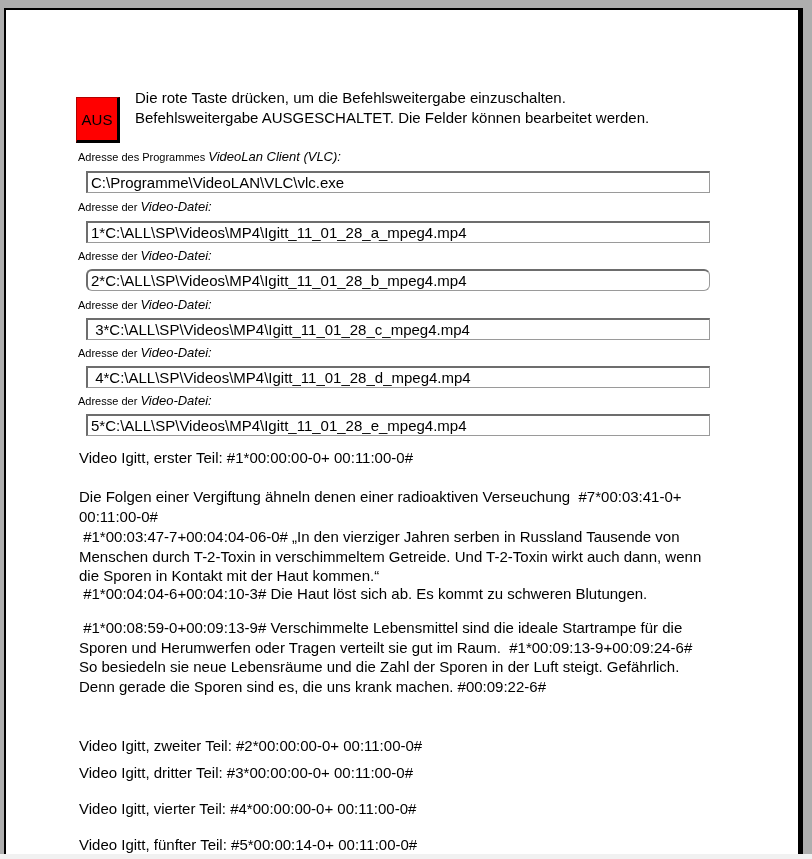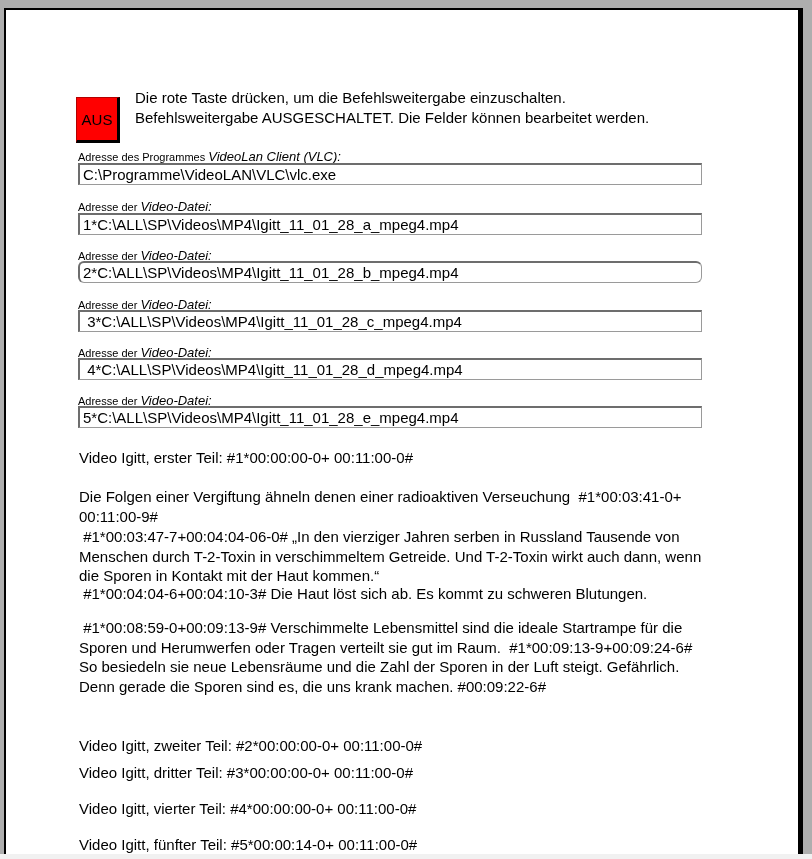--- a/index.html
+++ b/index.html
@@ -70,21 +70,21 @@
     height: 22px;
     box-sizing: border-box;
     background: #ffffff;
     border: 1px solid #9a9a9a;
     border-top: 2px solid #6d6d6d;
     border-left: 2px solid #6d6d6d;
     font-family: "Liberation Sans", "DejaVu Sans", sans-serif;
     font-size: 15px;
     color: #000000;
     padding: 0 3px;
-    margin: 0;
+    margin: 8px;
     outline: none;
   }
   .lbl-1 { top: 139px; } .inp-1 { top: 153px; }
   .lbl-2 { top: 189px; } .inp-2 { top: 203px; }
   .lbl-3 { top: 238px; } .inp-3 { top: 251px; border-radius: 6px; }
   .lbl-4 { top: 287px; } .inp-4 { top: 300px; }
   .lbl-5 { top: 335px; } .inp-5 { top: 348px; }
   .lbl-6 { top: 383px; } .inp-6 { top: 396px; }
 
   .para {
@@ -141,21 +141,21 @@
     <div class="field-label lbl-4"><span>Adresse der </span><span class="it">Video-Datei:</span></div>
     <input class="field-input inp-4" type="text" value=" 3*C:\ALL\SP\Videos\MP4\Igitt_11_01_28_c_mpeg4.mp4" style="">
 
     <div class="field-label lbl-5"><span>Adresse der </span><span class="it">Video-Datei:</span></div>
     <input class="field-input inp-5" type="text" value=" 4*C:\ALL\SP\Videos\MP4\Igitt_11_01_28_d_mpeg4.mp4" style="">
 
     <div class="field-label lbl-6"><span>Adresse der </span><span class="it">Video-Datei:</span></div>
     <input class="field-input inp-6" type="text" value="5*C:\ALL\SP\Videos\MP4\Igitt_11_01_28_e_mpeg4.mp4" style="">
 
     <div class="para p-1">Video Igitt, erster Teil: #1*00:00:00-0+ 00:11:00-0#</div>
-    <div class="para p-2">Die Folgen einer Vergiftung ähneln denen einer radioaktiven Verseuchung  #1*00:03:41-0+ 00:11:00-9#</div>
+    <div class="para p-2">Die Folgen einer Vergiftung ähneln denen einer radioaktiven Verseuchung  #7*00:03:41-0+ 00:11:00-0#</div>
     <div class="para p-3"> #1*00:03:47-7+00:04:04-06-0# „In den vierziger Jahren serben in Russland Tausende von Menschen durch T-2-Toxin in verschimmeltem Getreide. Und T-2-Toxin wirkt auch dann, wenn die Sporen in Kontakt mit der Haut kommen.“</div>
     <div class="para p-4"> #1*00:04:04-6+00:04:10-3# Die Haut löst sich ab. Es kommt zu schweren Blutungen.</div>
     <div class="para p-5"> #1*00:08:59-0+00:09:13-9# Verschimmelte Lebensmittel sind die ideale Startrampe für die Sporen und Herumwerfen oder Tragen verteilt sie gut im Raum.  #1*00:09:13-9+00:09:24-6# So besiedeln sie neue Lebensräume und die Zahl der Sporen in der Luft steigt. Gefährlich. Denn gerade die Sporen sind es, die uns krank machen. #00:09:22-6#</div>
     <div class="para p-6">Video Igitt, zweiter Teil: #2*00:00:00-0+ 00:11:00-0#</div>
     <div class="para p-7">Video Igitt, dritter Teil: #3*00:00:00-0+ 00:11:00-0#</div>
     <div class="para p-8">Video Igitt, vierter Teil: #4*00:00:00-0+ 00:11:00-0#</div>
     <div class="para p-9">Video Igitt, fünfter Teil: #5*00:00:14-0+ 00:11:00-0#</div>
 
   </div>
 </div>

